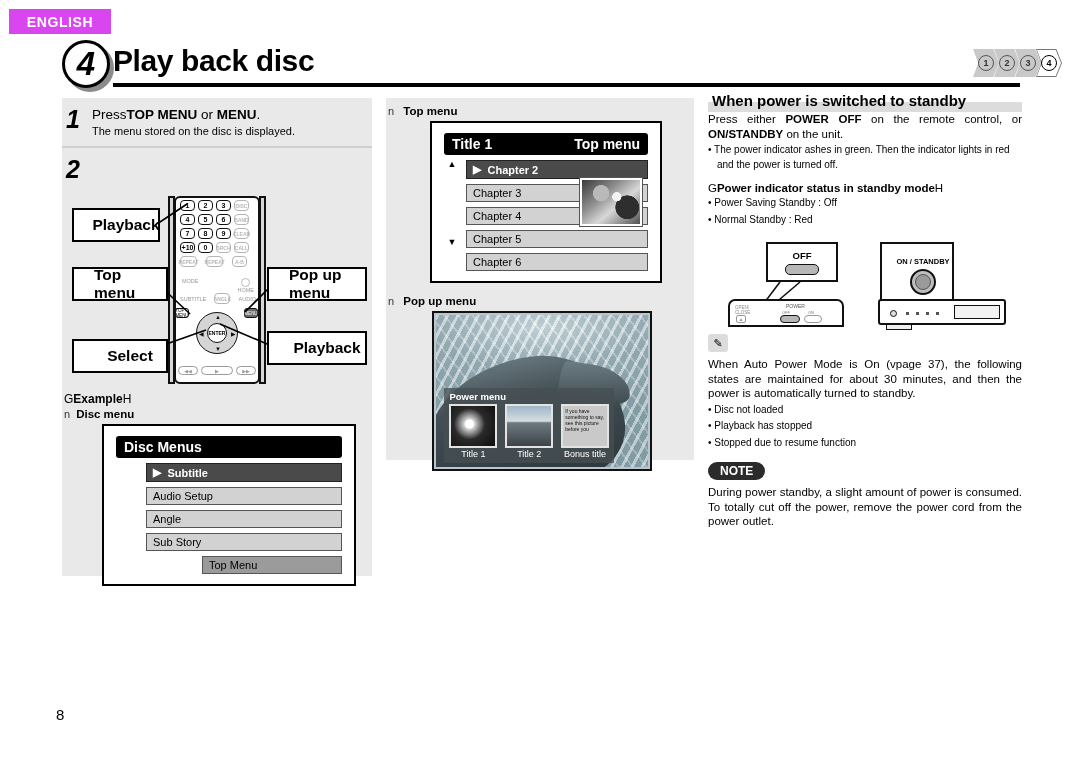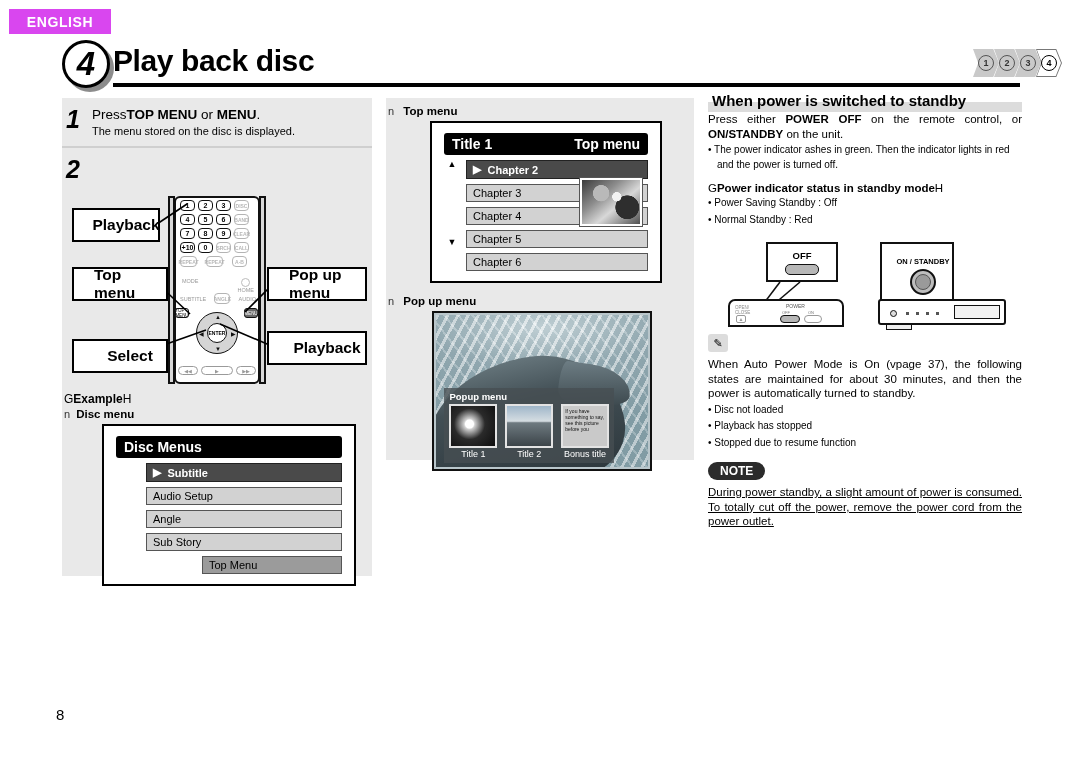--- a/index.html
+++ b/index.html
@@ -430,21 +430,21 @@
       <span>Pop up menu</span>
     </div>
 
     <div class="pic-frame" style="margin:2px 42px 8px 46px;">
       <div class="dolphin">
         <div class="water"></div>
         <div class="body"></div>
         <div class="snout"></div>
 
         <div class="popup-bar">
-          <div class="popup-bar-title">Popup menu</div>
+          <div class="popup-bar-title">Power menu</div>
           <div class="popup-thumbs">
             <div class="pt pt1">
               <div class="img"></div>
               <div class="cap">Title  1</div>
             </div>
             <div class="pt pt2">
               <div class="img"></div>
               <div class="cap">Title  2</div>
             </div>
             <div class="pt pt3">
@@ -510,17 +510,17 @@
     </div>
 
     <div class="pencil-badge">✎</div>
 
     <div class="rc-p" style="margin-top:5px;">When Auto Power Mode is On (vpage 37), the following states are maintained for about 30 minutes, and then the power is automatically turned to standby.</div>
     <div class="rc-bullet">• Disc not loaded</div>
     <div class="rc-bullet">• Playback has stopped</div>
     <div class="rc-bullet">• Stopped due to resume function</div>
 
     <div class="note-badge">NOTE</div>
-    <div class="rc-p" style="margin-top:5px;text-decoration:underline;">During power standby, a slight amount of power is consumed. To totally cut off the power, remove the power cord from the power outlet.</div>
+    <div class="rc-p" style="margin-top:5px;">During power standby, a slight amount of power is consumed. To totally cut off the power, remove the power cord from the power outlet.</div>
   </div>
 
   <div class="page-num">8</div>
 </div>
 
 </body></html>

